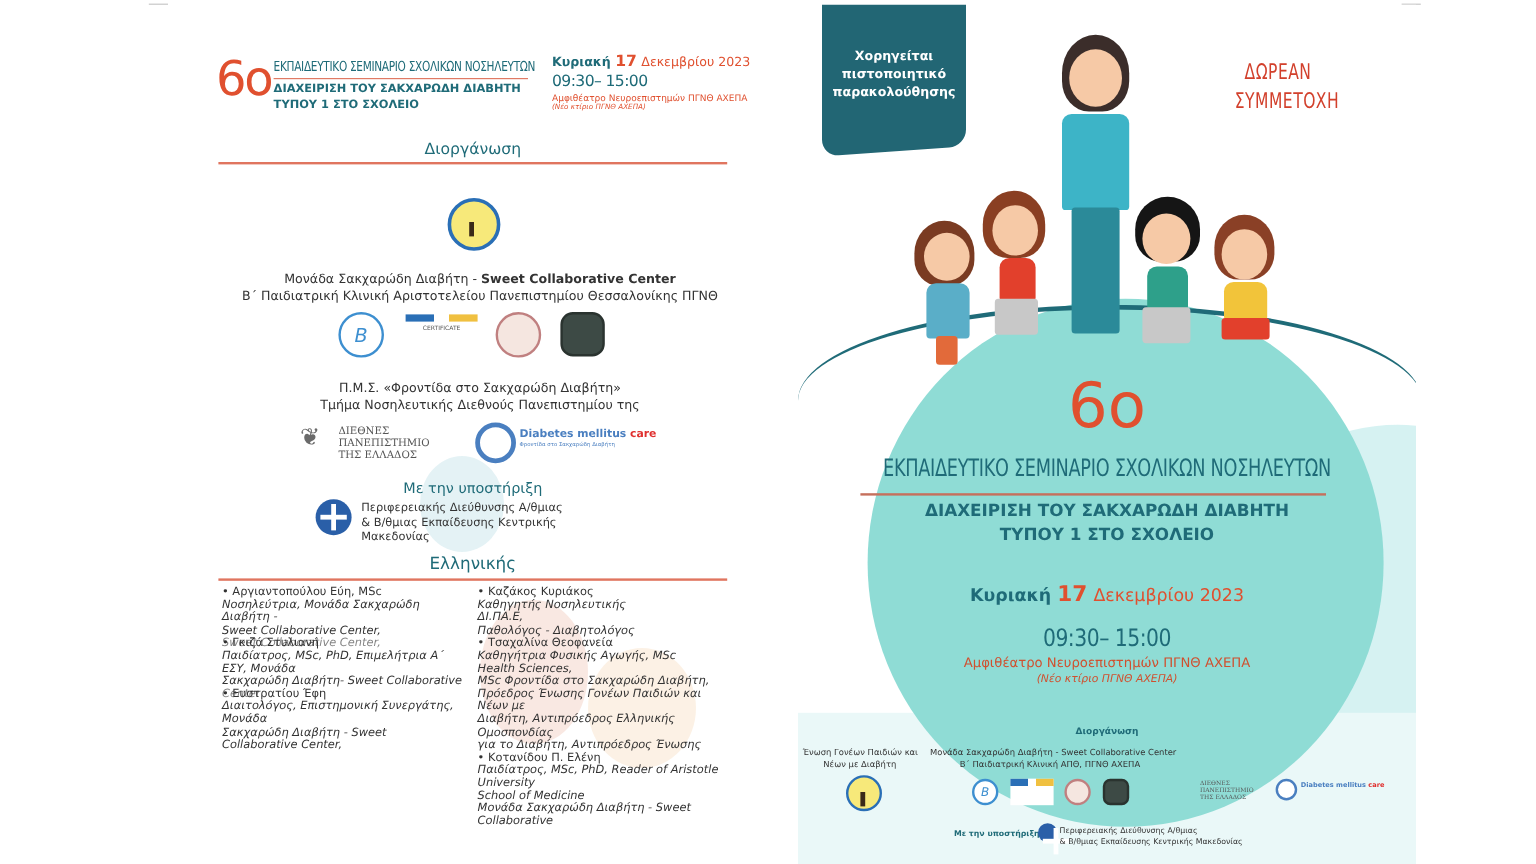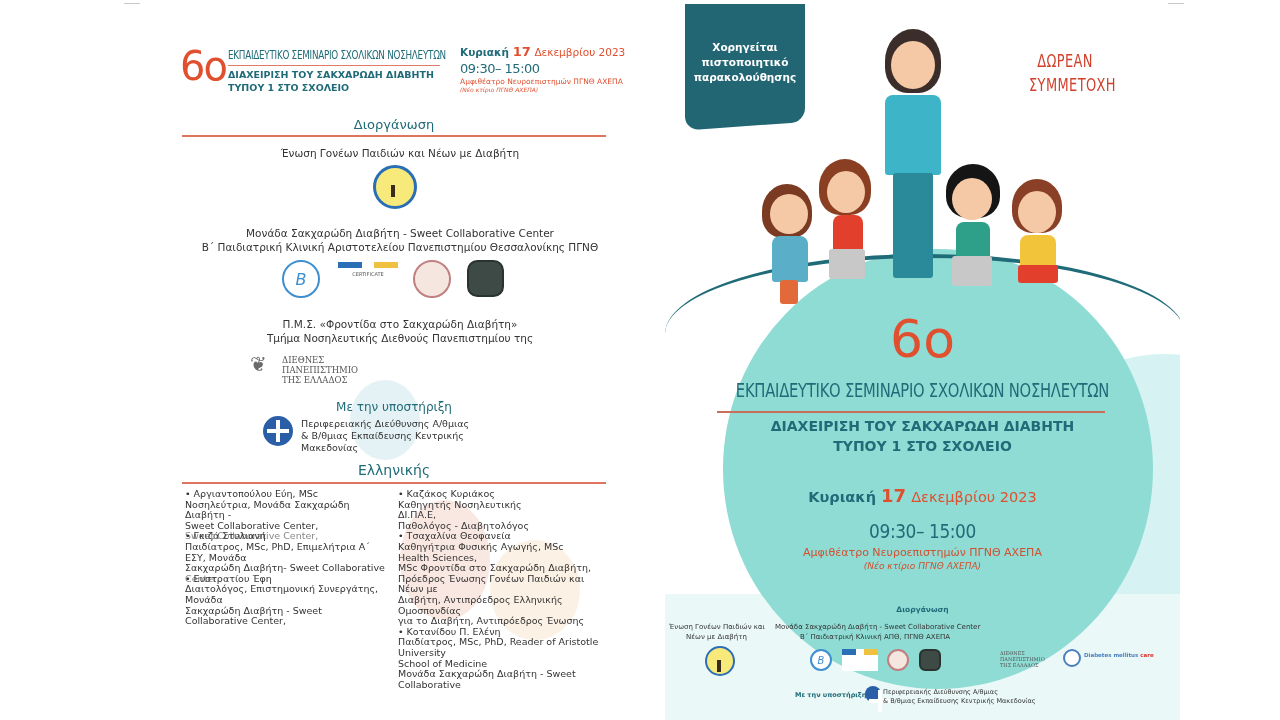--- a/index.html
+++ b/index.html
@@ -20,21 +20,21 @@
   .hdr-date .num { color: #e0502f; font-size: 13px; }
   .hdr-date .rest { color: #e0502f; font-weight: normal; }
   .hdr-time { font-size: 13px; color: #1f6b78; margin-top: 2px; letter-spacing: -0.5px; }
   .hdr-venue { font-size: 7.5px; color: #e0502f; margin-top: 1px; white-space: nowrap; }
   .hdr-venue2 { font-size: 6px; color: #e0502f; font-style: italic; }
 
   .section-title { position: absolute; left: 12px; width: 424px; text-align: center; font-size: 13px; color: #1f6b78; }
   .section-line { position: absolute; left: 12px; width: 424px; height: 2px; background: #e0755f; }
 
   .org-line { position: absolute; left: 0; width: 460px; text-align: center; font-size: 10.5px; color: #333; white-space: nowrap; }
-  .org-line b { font-weight: normal; }
+  .org-line b { font-weight: bold; }
 
   .logo { position: absolute; border-radius: 50%; }
   .logo-tree { background: #f7e97a; border: 3px solid #2a6fb6; }
   .logo-tree::after { content: ""; position: absolute; left: 40%; top: 45%; width: 4px; height: 12px; background: #3a2a18; }
   .logo-b { border: 2px solid #3d8fd0; background: #fff; color: #3d8fd0; font-size: 16px; font-style: italic; display: flex; align-items: center; justify-content: center; }
   .logo-saint { border: 2px solid #c08080; background: #f5e6e0; }
   .logo-coin { background: #3d4a45; border: 2px solid #2a332f; border-radius: 28%; }
   .logo-cert { position: absolute; background: #fff; font-size: 5px; color: #555; text-align: center; }
   .logo-cert .bar { height: 6px; background: linear-gradient(90deg, #2a6fb6 40%, #fff 40%, #fff 60%, #f0c040 60%); margin-bottom: 3px; }
 
@@ -46,21 +46,21 @@
   .dmc-title .care { color: #e0302f; }
   .dmc-sub { position: absolute; left: 37px; top: 17px; font-size: 4.5px; color: #4a7fc0; white-space: nowrap; }
 
   .greek-emblem { position: absolute; width: 30px; height: 30px; border-radius: 50%; background: #2a5fa8; }
   .greek-emblem::before { content: ""; position: absolute; left: 13px; top: 4px; width: 4px; height: 22px; background: #fff; }
   .greek-emblem::after { content: ""; position: absolute; left: 4px; top: 13px; width: 22px; height: 4px; background: #fff; }
   .support-text { position: absolute; font-size: 9.5px; color: #333; line-height: 12px; }
 
   .speakers-col { position: absolute; font-size: 9.5px; color: #333; line-height: 10.6px; }
   .speaker-name { display: block; }
-  .speaker-desc { display: block; }
+  .speaker-desc { display: block; font-style: italic; }
 
   .ghost { position: absolute; border-radius: 50%; opacity: 0.18; }
 
   
   .right-page { position: absolute; left: 665px; top: 4px; width: 515px; height: 720px; overflow: hidden; background: #fff; }
   .tab { position: absolute; left: 20px; top: -10px; width: 120px; height: 128px; background: #226674; border-radius: 0 0 14px 14px; transform: skewY(-4deg); transform-origin: top right; }
   .tab-text { position: absolute; left: 20px; top: 36px; width: 120px; text-align: center; font-size: 10.5px; font-weight: bold; color: #fff; line-height: 15px; }
   .free { position: absolute; left: 355px; top: 45px; width: 90px; text-align: center; font-family: "DejaVu Sans Condensed", "DejaVu Sans", sans-serif; font-size: 18px; color: #d2402c; line-height: 24px; transform: scaleX(0.8); letter-spacing: 0.5px; }
 
   .big-circle { position: absolute; left: 58px; top: 245px; width: 430px; height: 440px; border-radius: 50%; background: #8fdcd5; }
@@ -119,21 +119,20 @@
       </div>
       <div class="hdr-time">09:30– 15:00</div>
       <div class="hdr-venue">Αμφιθέατρο Νευροεπιστημών ΠΓΝΘ ΑΧΕΠΑ</div>
       <div class="hdr-venue2">(Νέο κτίριο ΠΓΝΘ ΑΧΕΠΑ)</div>
     </div>
   </div>
 
   <div class="section-title" style="top:117px;">Διοργάνωση</div>
   <div class="section-line" style="top:135px;"></div>
 
-  <div class="org-line" style="top:147px;">Ένωση Γονέων Παιδιών και Νέων με Διαβήτη</div>
   <div class="logo logo-tree" style="left:203px;top:165px;width:44px;height:44px;"></div>
 
   <div class="org-line" style="top:227px;">
     <span>Μονάδα Σακχαρώδη Διαβήτη - </span><b>Sweet Collaborative Center</b>
   </div>
   <div class="org-line" style="top:241px;">Β΄ Παιδιατρική Κλινική Αριστοτελείου Πανεπιστημίου Θεσσαλονίκης ΠΓΝΘ</div>
 
   <div class="logo logo-b" style="left:112px;top:260px;width:38px;height:38px;">B</div>
   <div class="logo-cert" style="left:168px;top:262px;width:60px;height:36px;">
     <div class="bar"></div>
@@ -143,20 +142,25 @@
   <div class="logo logo-coin" style="left:297px;top:260px;width:37px;height:37px;"></div>
 
   <div class="org-line" style="top:332px;">Τμήμα Νοσηλευτικής Διεθνούς Πανεπιστημίου της</div>
   <div class="org-line" style="top:318px;">Π.Μ.Σ. «Φροντίδα στο Σακχαρώδη Διαβήτη»</div>
 
   <div class="dipae-icon" style="left:80px;top:352px;">❦</div>
   <div class="dipae" style="left:112px;top:355px;">
     <div>ΔΙΕΘΝΕΣ</div>
     <div>ΠΑΝΕΠΙΣΤΗΜΙΟ</div>
     <div>ΤΗΣ ΕΛΛΑΔΟΣ</div>
+  </div>
+  <div class="dmc" style="left:226px;top:352px;width:150px;height:36px;">
+    <div class="dmc-circle"></div>
+    <div class="dmc-title"><span>Diabetes mellitus </span><span class="care">care</span></div>
+    <div class="dmc-sub">Φροντίδα στο Σακχαρώδη Διαβήτη</div>
   </div>
 
   <div class="section-title" style="top:400px;font-size:12px;">Με την υποστήριξη</div>
   <div class="greek-emblem" style="left:93px;top:416px;"></div>
   <div class="support-text" style="left:131px;top:418px;">
     <div>Περιφερειακής Διεύθυνσης Α/θμιας</div>
     <div>&amp; Β/θμιας Εκπαίδευσης Κεντρικής</div>
     <div>Μακεδονίας</div>
   </div>
 

